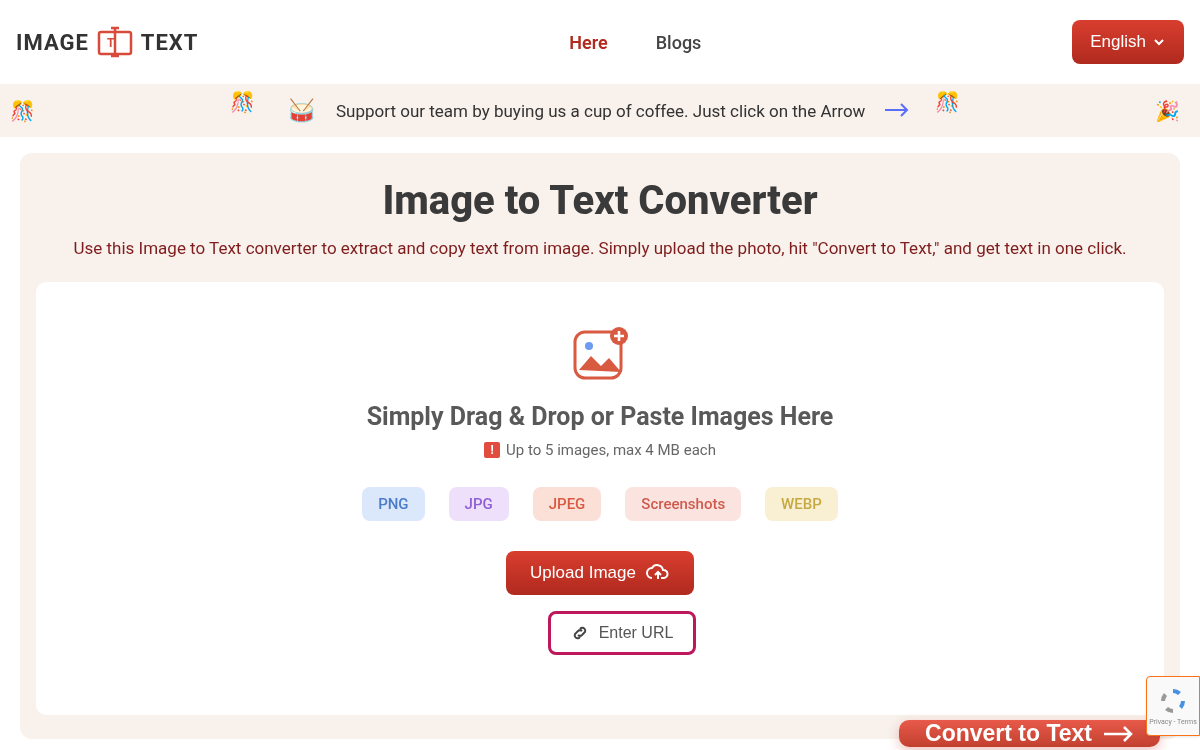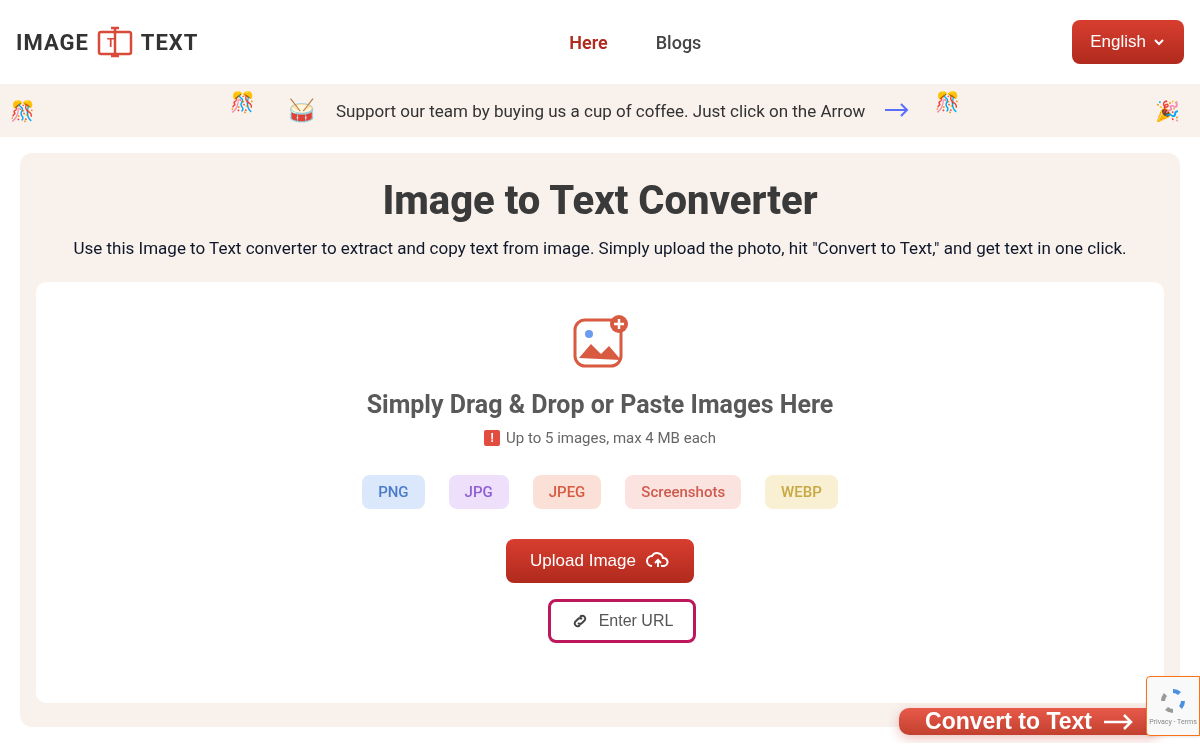--- a/index.html
+++ b/index.html
@@ -97,27 +97,27 @@
     .page-title {
       text-align: center;
       font-size: 40px;
       font-weight: 800;
       color: #3a3a3a;
       margin-bottom: 14px;
     }
     .page-subtitle {
       text-align: center;
       font-size: 17px;
-      color: #0f172a;
+      color: #7f1d1d;
       margin-bottom: 24px;
     }
     .dropzone {
       background: #fff;
       border-radius: 10px;
-      padding: 32px 20px 60px;
+      padding: 44px 20px 60px;
       text-align: center;
     }
     .dropzone-icon {
       margin-bottom: 18px;
       display: flex;
       justify-content: center;
     }
     .dropzone-title {
       font-size: 25px;
       font-weight: 700;

